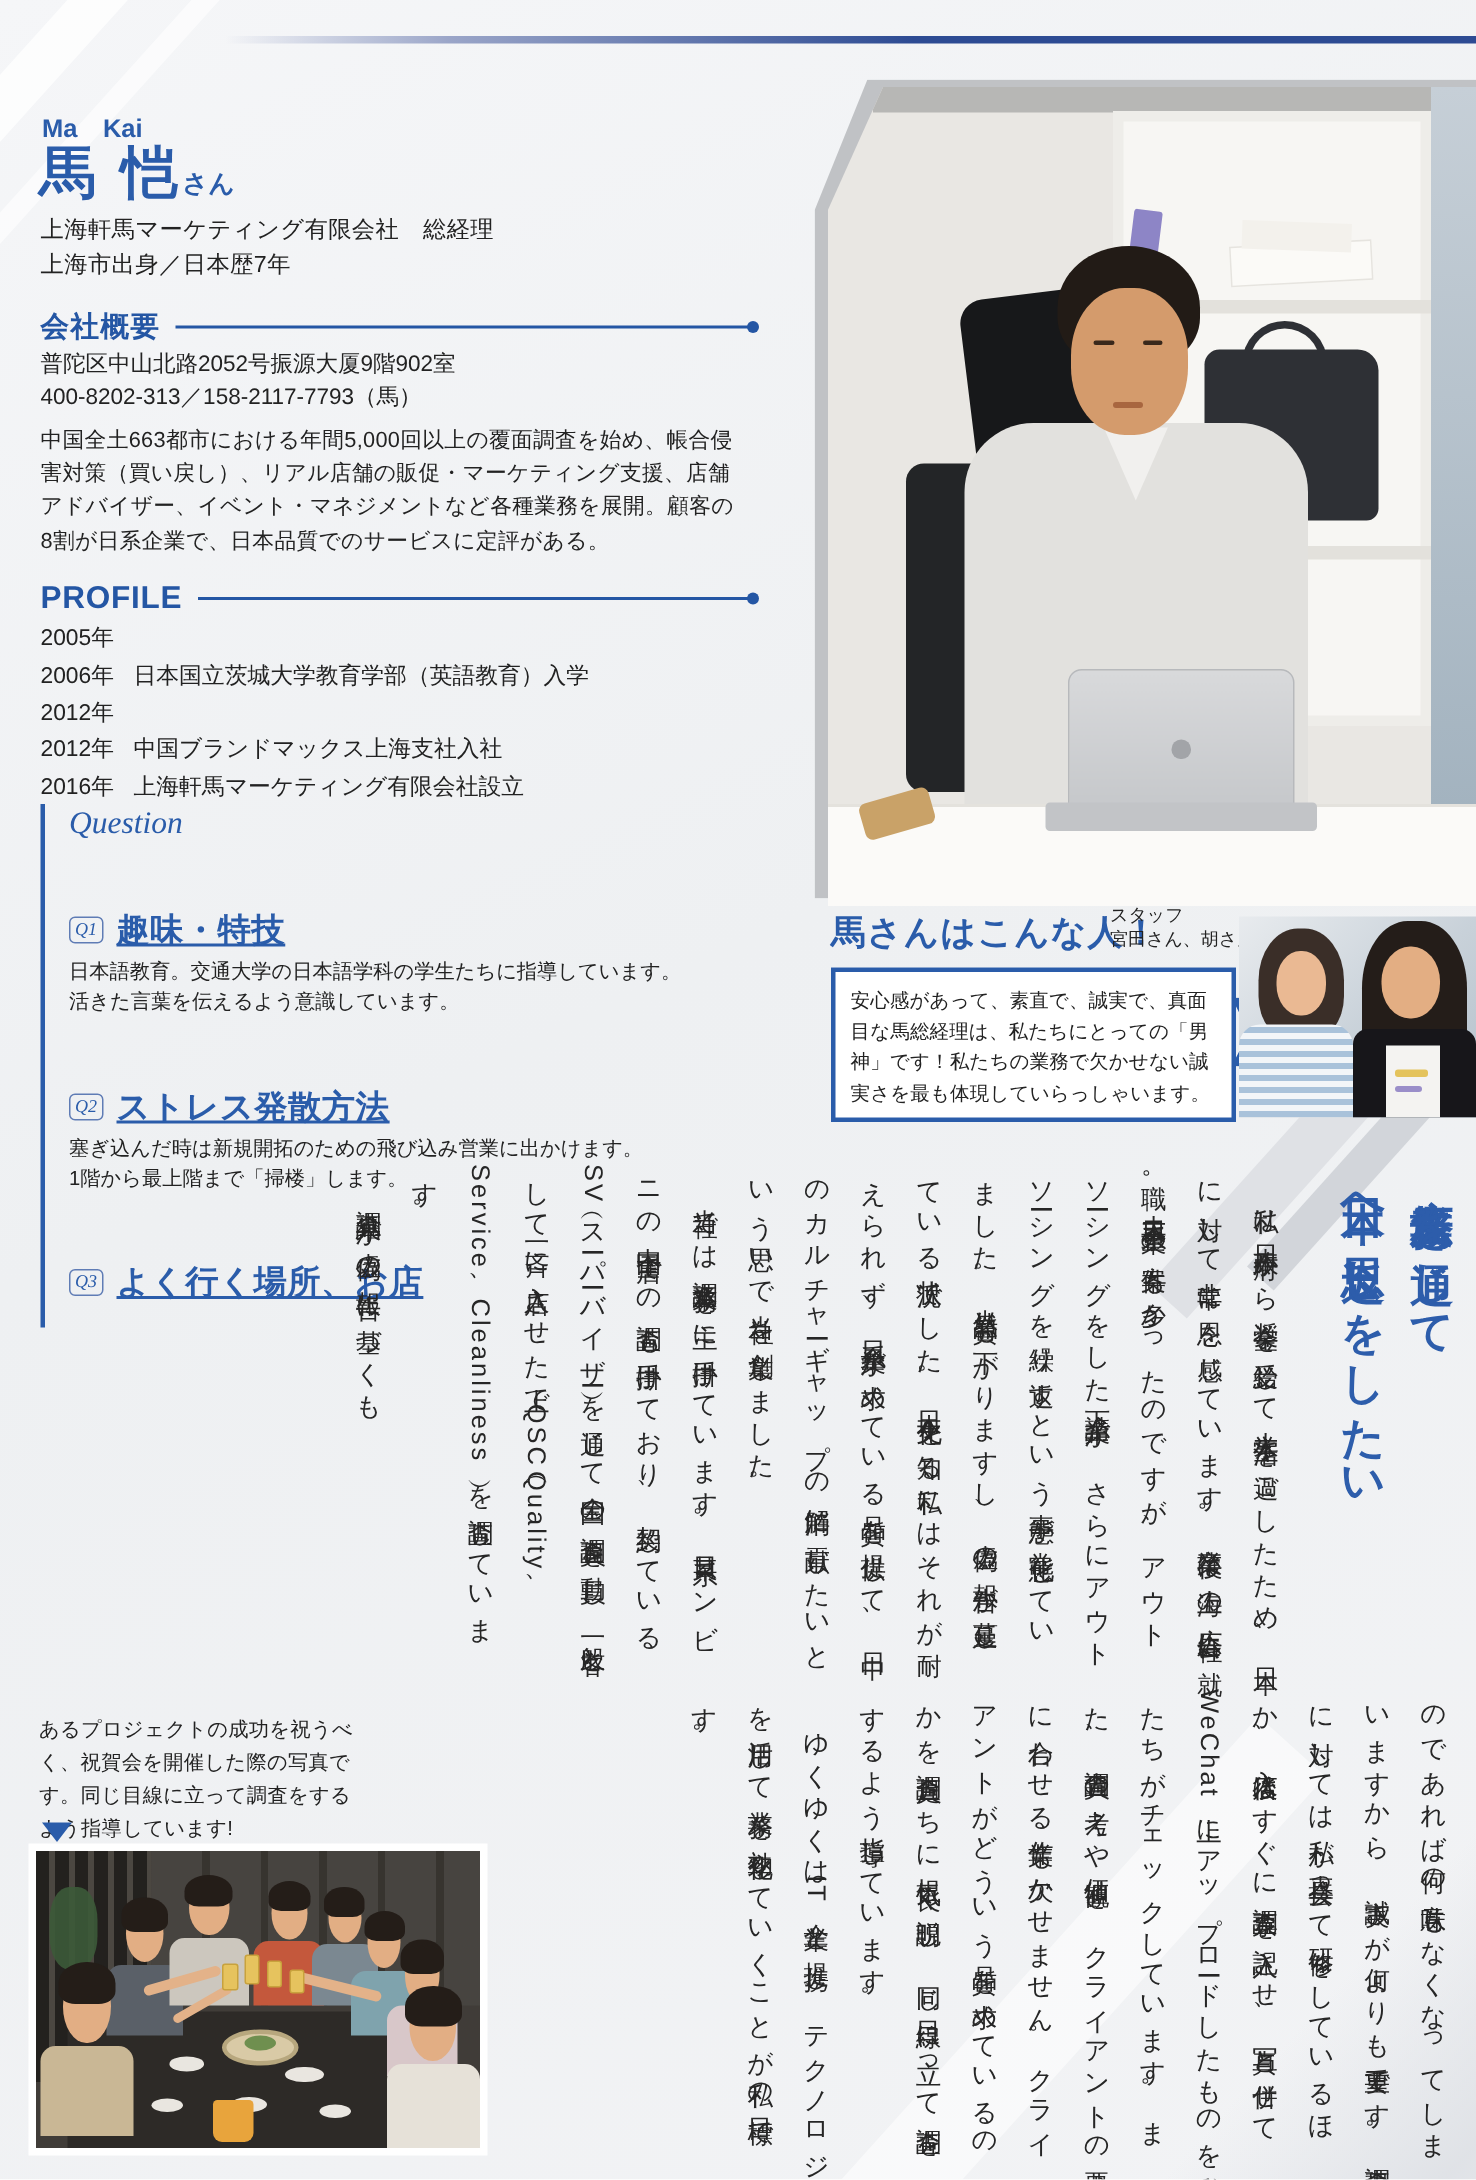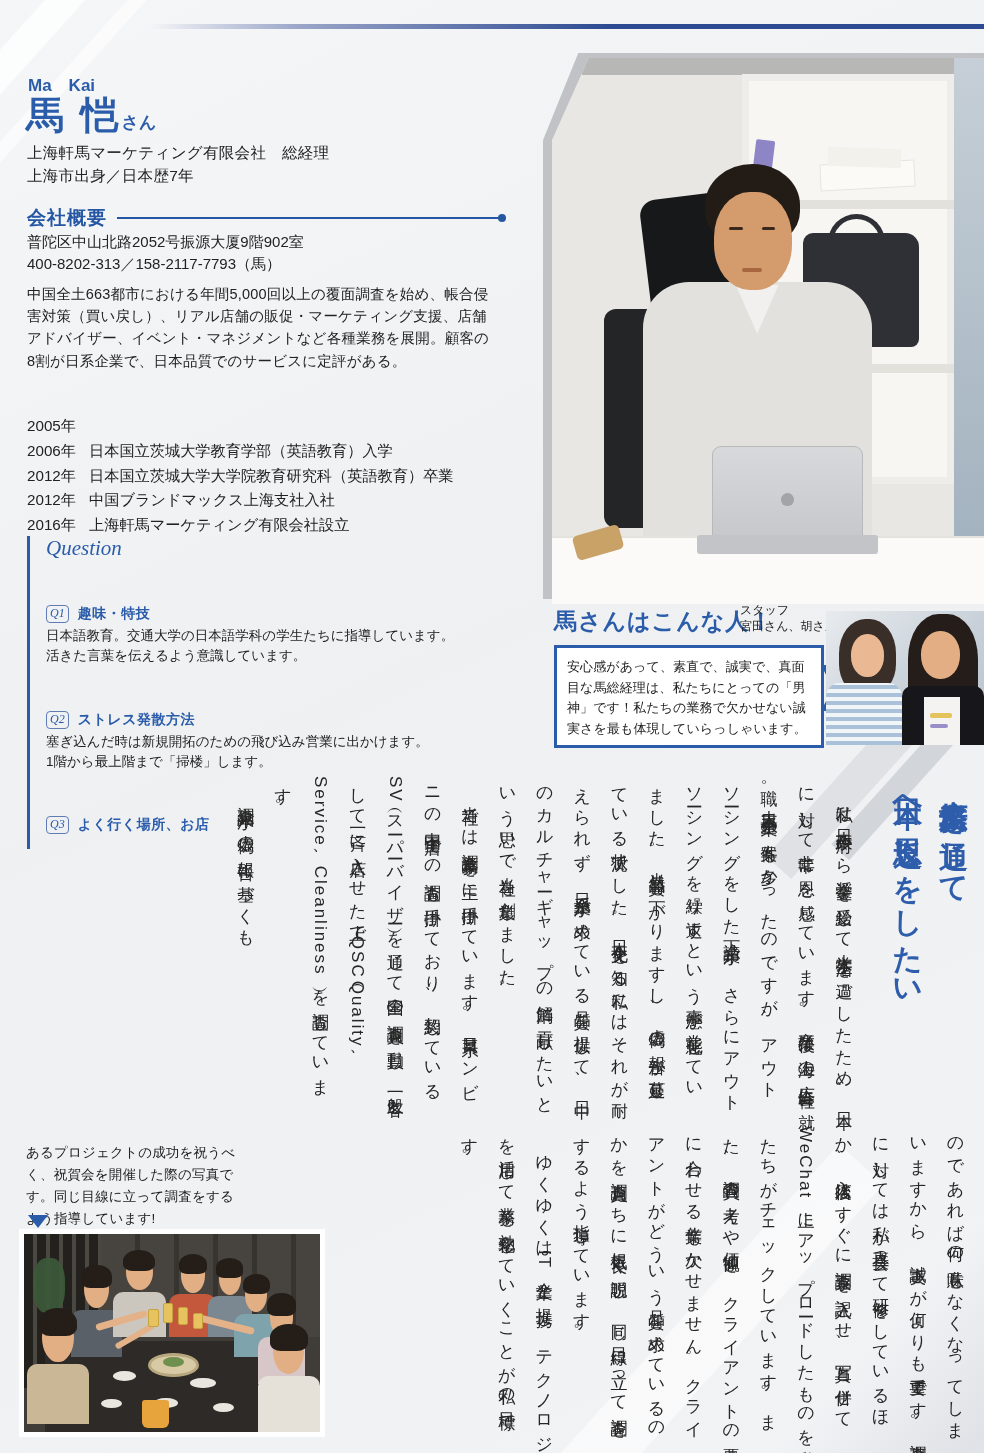--- a/index.html
+++ b/index.html
@@ -49,21 +49,21 @@
   .profile-list{left:27px;top:414px;width:490px;font-size:15.2px;line-height:1.63;}
   .p-row{display:flex;}
   .p-year{width:62px;flex:none;}
 
   
   .question{left:27px;top:536px;width:486px;border-left:3px solid #2a5caa;padding:0 0 6px 16px;}
   .q-heading{font-family:"Liberation Serif",serif;font-style:italic;color:#2a5caa;font-size:21px;margin:0 0 9px;}
   .q-item{margin-bottom:9px;margin-top:44px;}
   .q-title-row{display:flex;align-items:center;gap:9px;margin-bottom:3px;}
   .q-badge{font-family:"Liberation Serif",serif;font-style:italic;color:#2a5caa;border:1px solid #5f7cb5;border-radius:4px;font-size:12px;line-height:1.25;padding:0 3px 1px;}
-  .q-title{color:#2a5caa;font-weight:bold;font-size:14px;font-family:"Liberation Serif",serif;letter-spacing:.5px;}
+  .q-title{color:#2a5caa;font-weight:bold;font-size:22px;font-family:"Liberation Serif",serif;letter-spacing:.5px;text-decoration:underline;}
   .q-answer{font-size:13.5px;line-height:1.5;white-space:pre-line;}
 
   
   .photo-wrap{left:552px;top:58px;width:432px;height:546px;}
   .photo-frame{position:absolute;left:-9px;top:-5px;right:0;bottom:5px;background:#c0c2c5;
     clip-path:polygon(0 16%,8% 0,100% 0,100% 100%,0 100%);}
   .photo-scene{position:absolute;inset:0;background:#e9e7e3;overflow:hidden;
     clip-path:polygon(0 15%,8.5% 0,100% 0,100% 100%,0 100%);}
   .ph{position:absolute;}
   .ceiling{left:7%;right:3%;top:0;height:3.2%;background:#b7b7b5;}
@@ -182,31 +182,36 @@
   <div class="abs sec-head company-head">
     <span class="label">会社概要</span>
     <span class="rule">
         <span class="dot"></span>
       </span>
   </div>
   <div class="abs company-address">普陀区中山北路2052号振源大厦9階902室</div>
   <div class="abs company-phone">400-8202-313／158-2117-7793（馬）</div>
   <div class="abs company-desc">中国全土663都市における年間5,000回以上の覆面調査を始め、帳合侵害対策（買い戻し）、リアル店舗の販促・マーケティング支援、店舗アドバイザー、イベント・マネジメントなど各種業務を展開。顧客の8割が日系企業で、日本品質でのサービスに定評がある。</div>
 
+  <div class="abs sec-head profile-head">
+    <span class="label">PROFILE</span>
+    <span class="rule">
+        <span class="dot"></span>
+      </span>
+  </div>
   <div class="abs profile-list">
     <div class="p-row">
       <span class="p-year">2005年</span>
     </div>
     <div class="p-row">
       <span class="p-year">2006年</span>
       <span class="p-event">日本国立茨城大学教育学部（英語教育）入学</span>
     </div>
     <div class="p-row">
       <span class="p-year">2012年</span>
-      <span class="p-event">日本国立茨城大学大学院教育研究科（英語教育）卒業</span>
     </div>
     <div class="p-row">
       <span class="p-year">2012年</span>
       <span class="p-event">中国ブランドマックス上海支社入社</span>
     </div>
     <div class="p-row">
       <span class="p-year">2016年</span>
       <span class="p-event">上海軒馬マーケティング有限会社設立</span>
     </div>
   </div>

